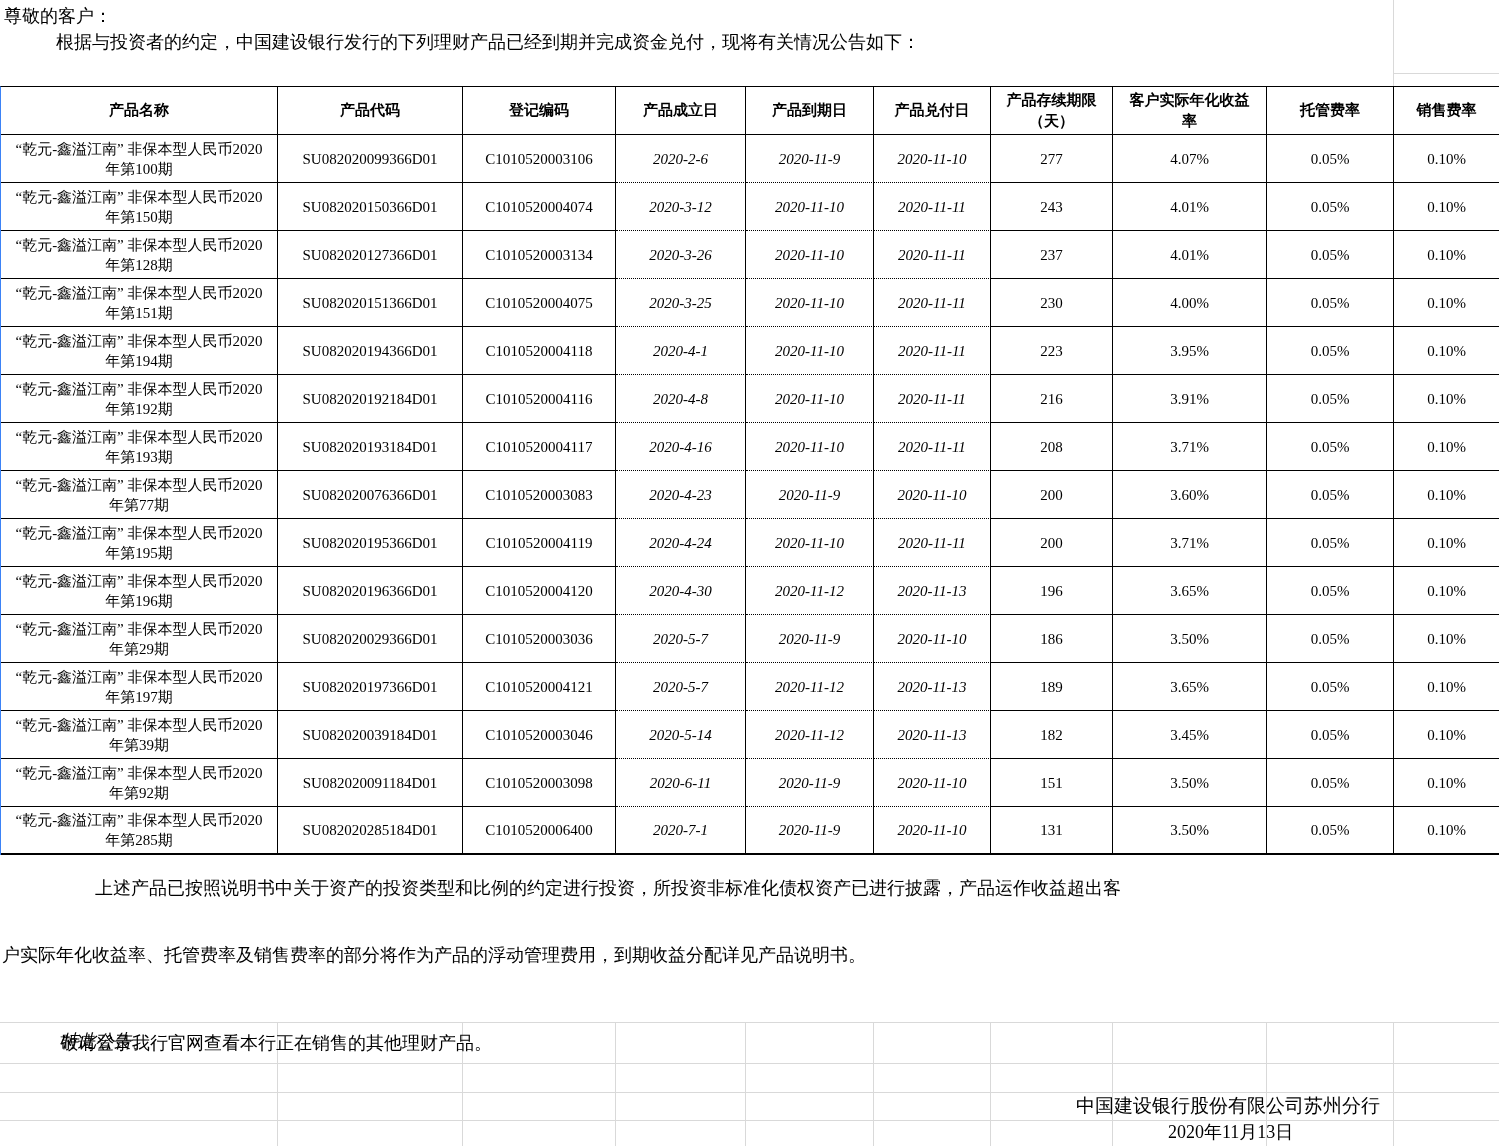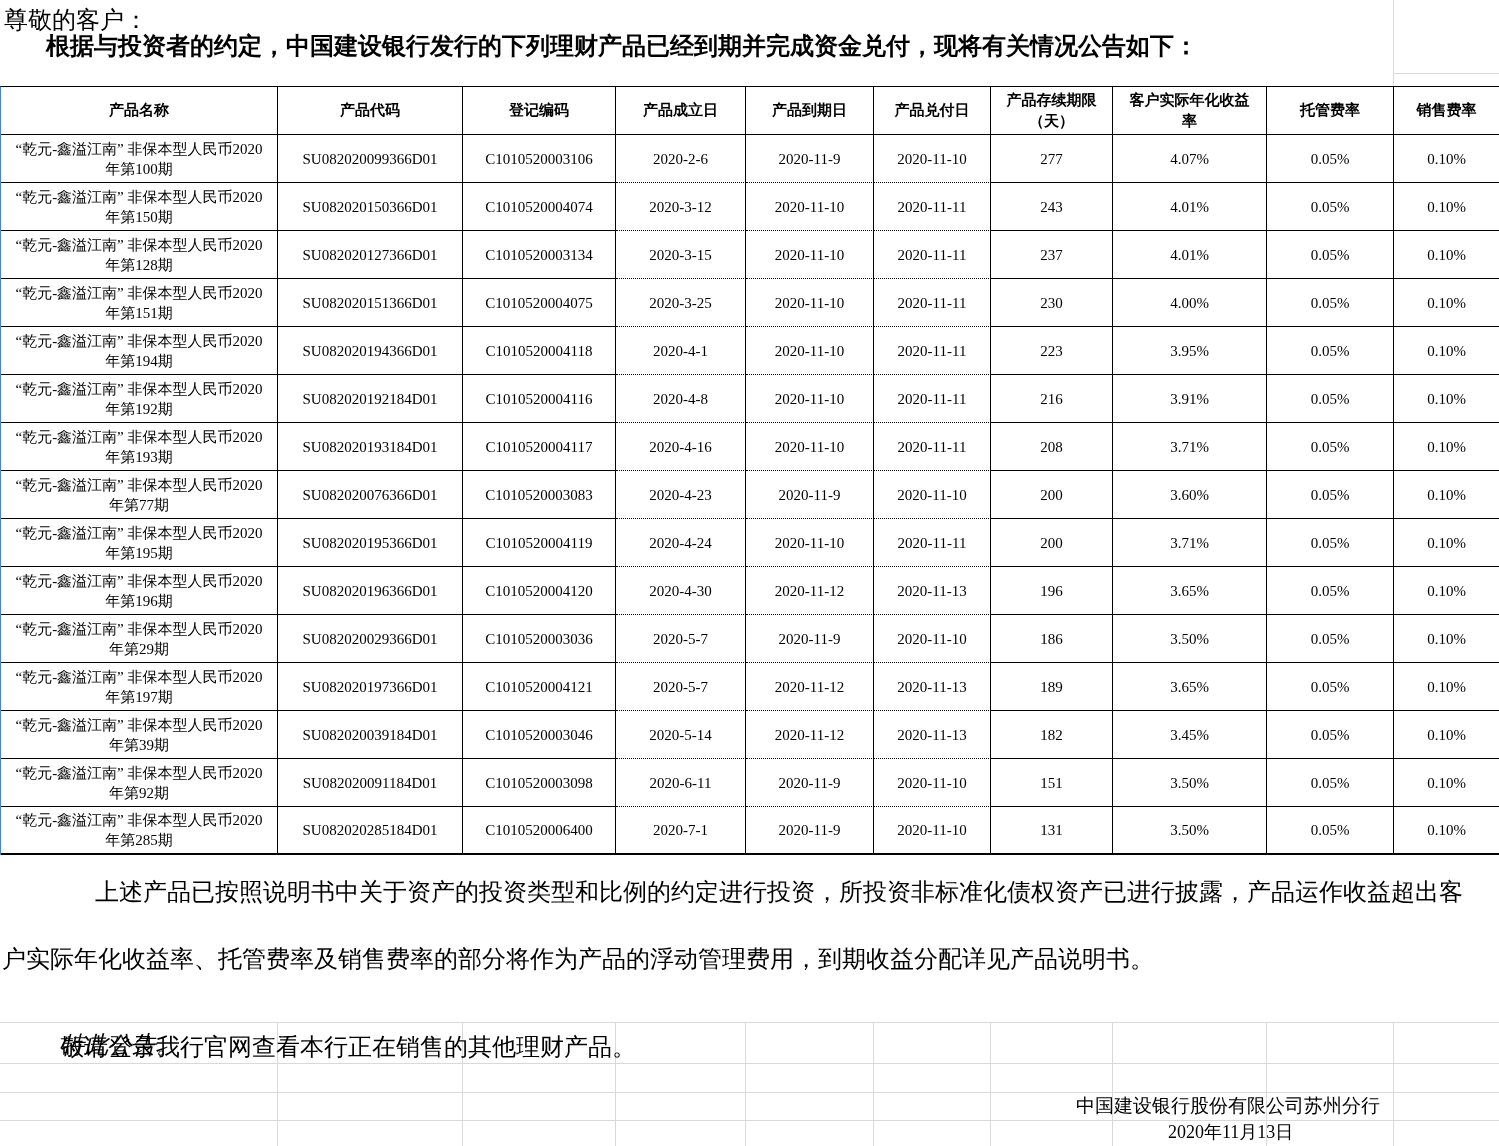--- a/index.html
+++ b/index.html
@@ -2,23 +2,23 @@
 <html><head>
 <meta charset="utf-8">
 <style>
   html,body { margin:0; padding:0; background:#ffffff; }
   .page {
     position:relative; width:1499px; height:1146px;
     background:#ffffff; color:#000;
     font-family:"Liberation Serif","DejaVu Serif",serif;
     overflow:hidden;
   }
-  .txt { position:absolute; font-size:24px; white-space:nowrap; line-height:1.3; }
+  .txt { position:absolute; font-size:18px; white-space:nowrap; line-height:1.3; }
   #greeting { left:4px;   top:5px;  }
-  #intro    { left:46px;  top:31px;font-weight:bold; }
+  #intro    { left:56px;  top:31px; }
   #para1    { left:95px;  top:877px; }
   #para2    { left:2px;   top:944px; }
   #para3    { left:60px;  top:995px;margin-top:37px; }
   #para4    { left:60px;  top:1030px;font-style:italic; }
   #issuer   { right:119px; top:1094px; font-size:19px;font-family:Liberation Serif, serif; }
   #docdate  { left:1168px; top:1121px; font-size:18px; }
 
   table.tbl {
     position:absolute; left:0; top:86px; width:1499px;
     table-layout:fixed; border-collapse:separate; border-spacing:0;
@@ -27,21 +27,21 @@
   }
   .tbl th, .tbl td {
     box-sizing:border-box;
     border-right:1px solid #000; border-bottom:1px solid #000;
     text-align:center; vertical-align:middle;
     overflow:hidden; word-break:break-all;
   }
   .tbl th { font-weight:bold; height:48px; padding:1px 12px; line-height:1.35; }
   .tbl td { height:48px; padding:1px 2px; line-height:20px; }
   .tbl td:first-child { padding:1px 12px; }
-  .tbl tbody td.dot { border-bottom-style:dotted; }
+  .tbl tbody td.dot { border-bottom-style:dotted;font-style:italic; }
   .tbl tbody tr:last-child td { border-bottom:2px solid #000; border-bottom-style:solid; }
 
   .gl { position:absolute; background:#d9d9d9; }
 </style>
 </head>
 <body>
 
 <div class="page">
     <div class="gl" style="left: 0px; top: 1120px; width: 1499px; height: 1px;"></div>
     <div class="gl" style="left: 0px; top: 1092px; width: 1499px; height: 1px;"></div>
@@ -111,21 +111,21 @@
           <td class="dot">2020-11-11</td>
           <td>243</td>
           <td>4.01%</td>
           <td>0.05%</td>
           <td>0.10%</td>
         </tr>
         <tr>
           <td>“乾元-鑫溢江南” 非保本型人民币2020年第128期</td>
           <td>SU082020127366D01</td>
           <td>C1010520003134</td>
-          <td class="dot">2020-3-15</td>
+          <td class="dot">2020-3-26</td>
           <td class="dot">2020-11-10</td>
           <td class="dot">2020-11-11</td>
           <td>237</td>
           <td>4.01%</td>
           <td>0.05%</td>
           <td>0.10%</td>
         </tr>
         <tr>
           <td>“乾元-鑫溢江南” 非保本型人民币2020年第151期</td>
           <td>SU082020151366D01</td>

